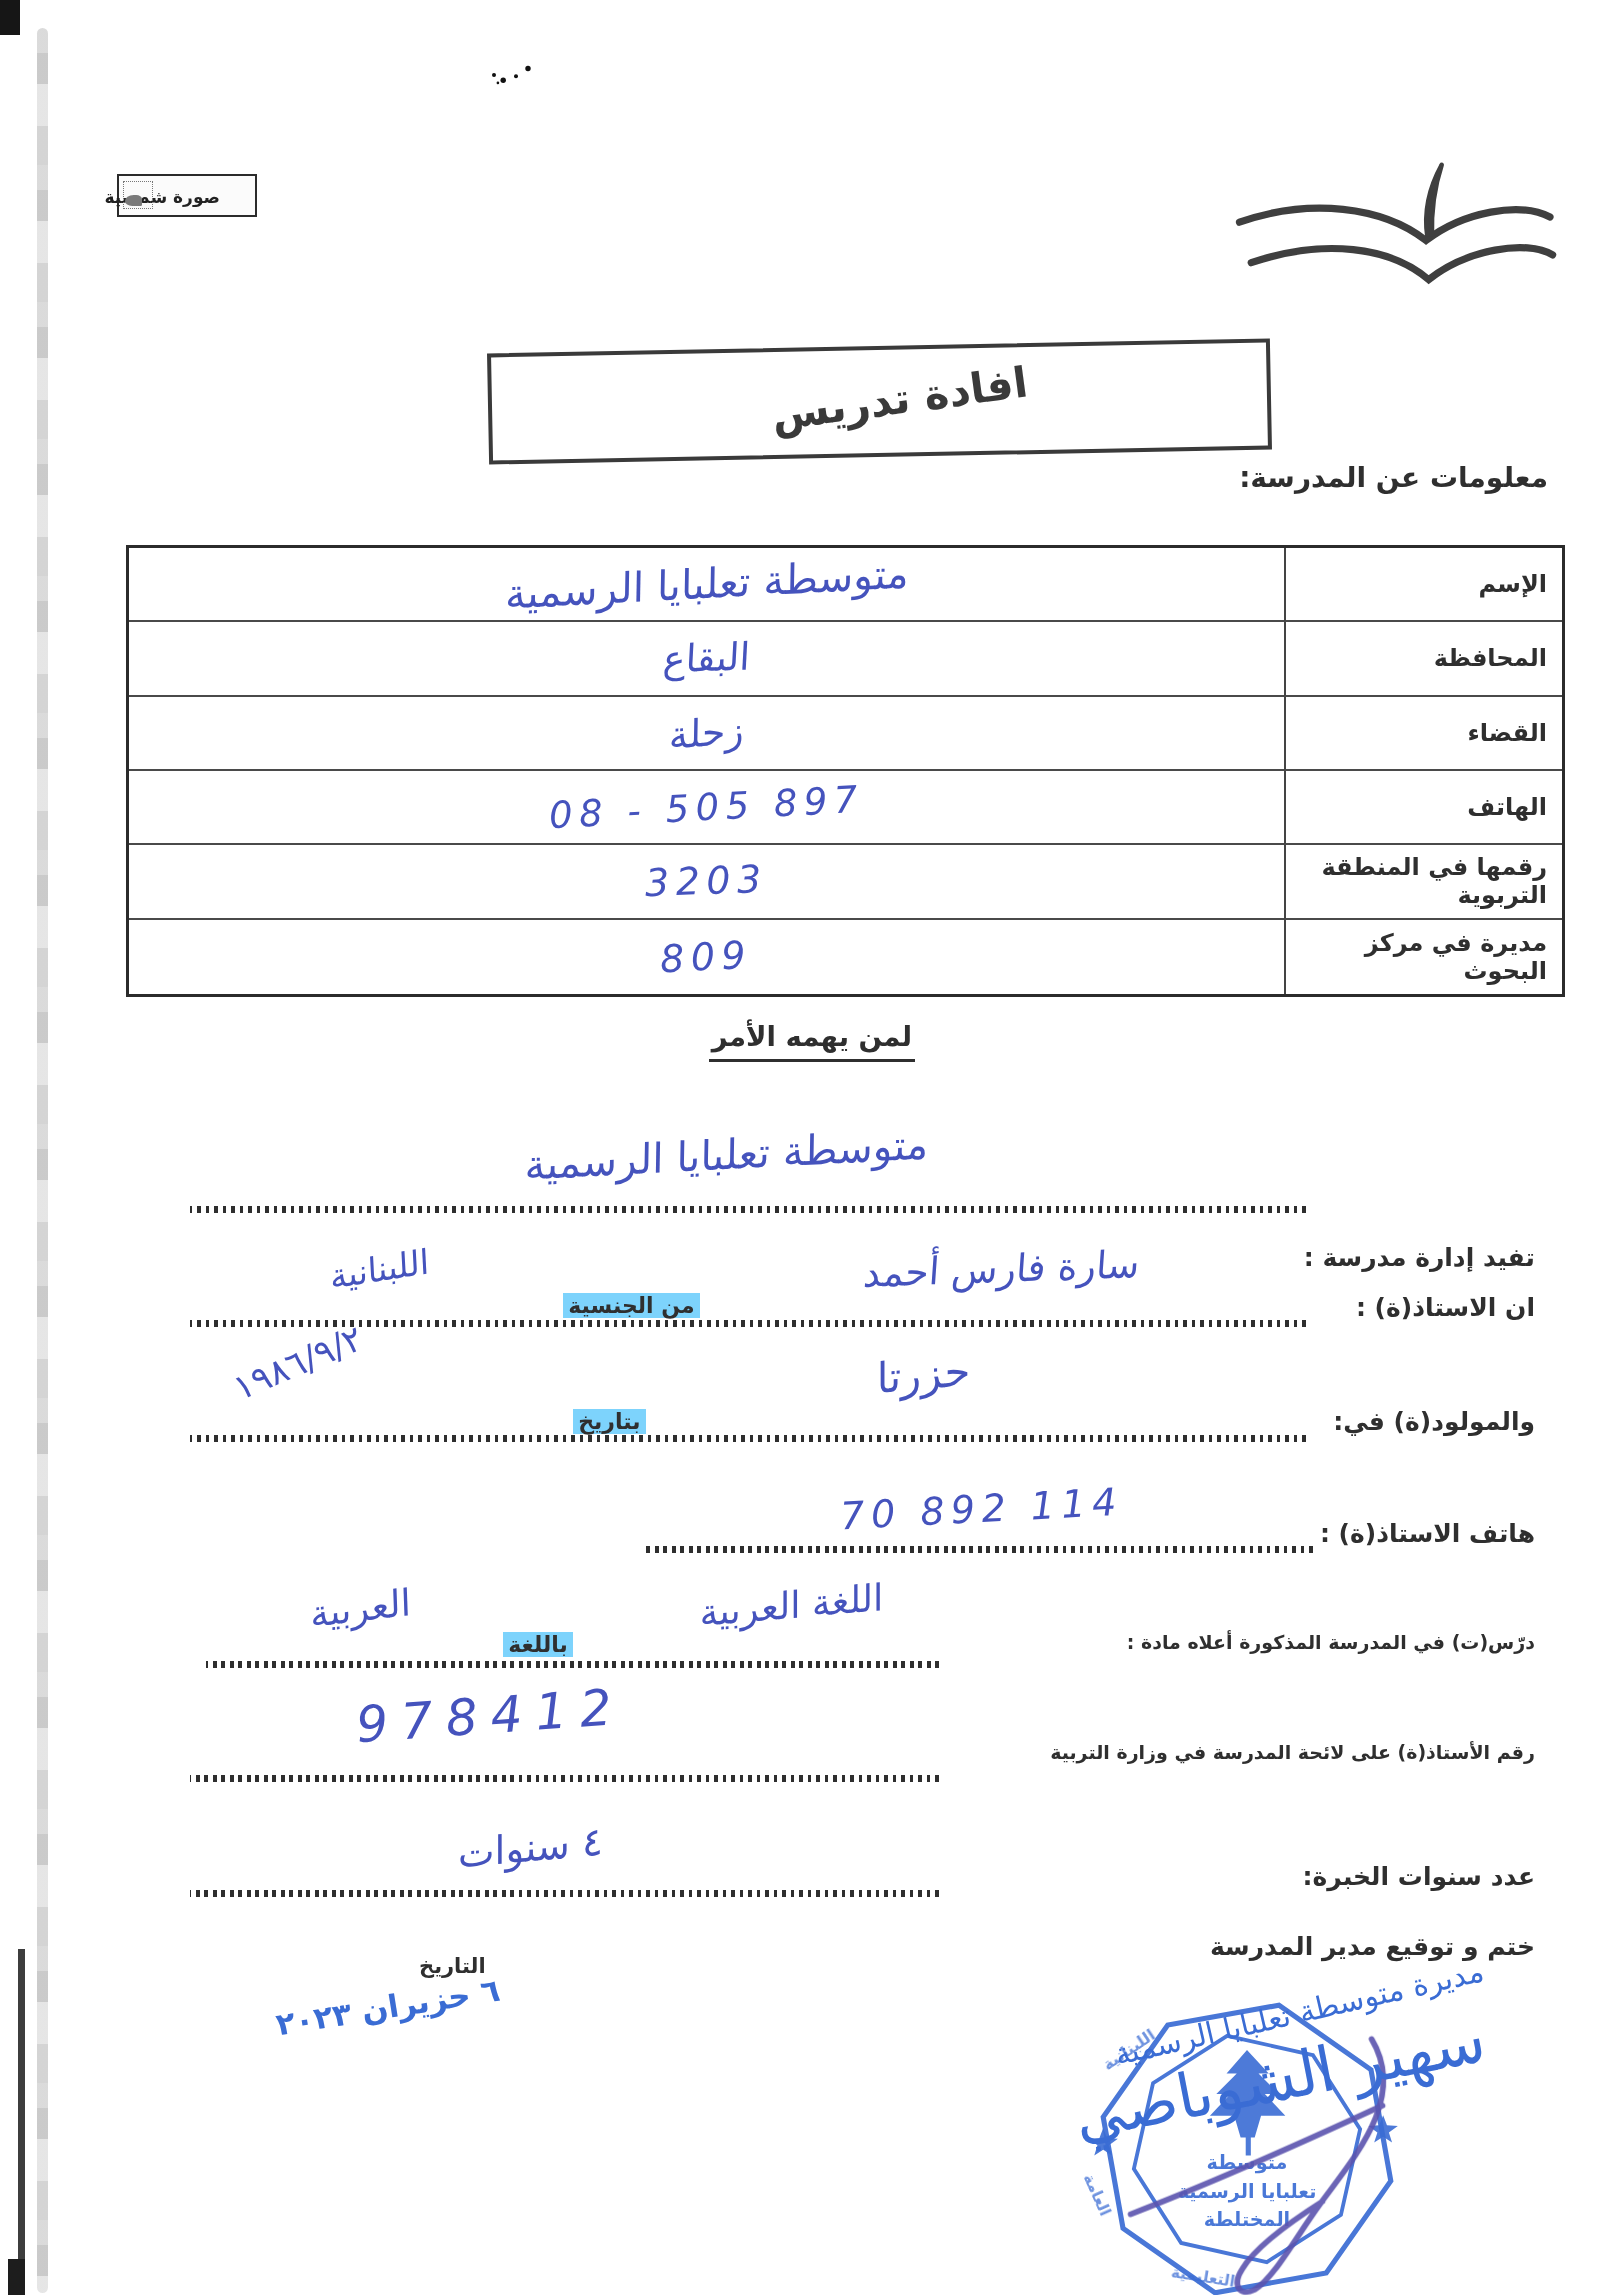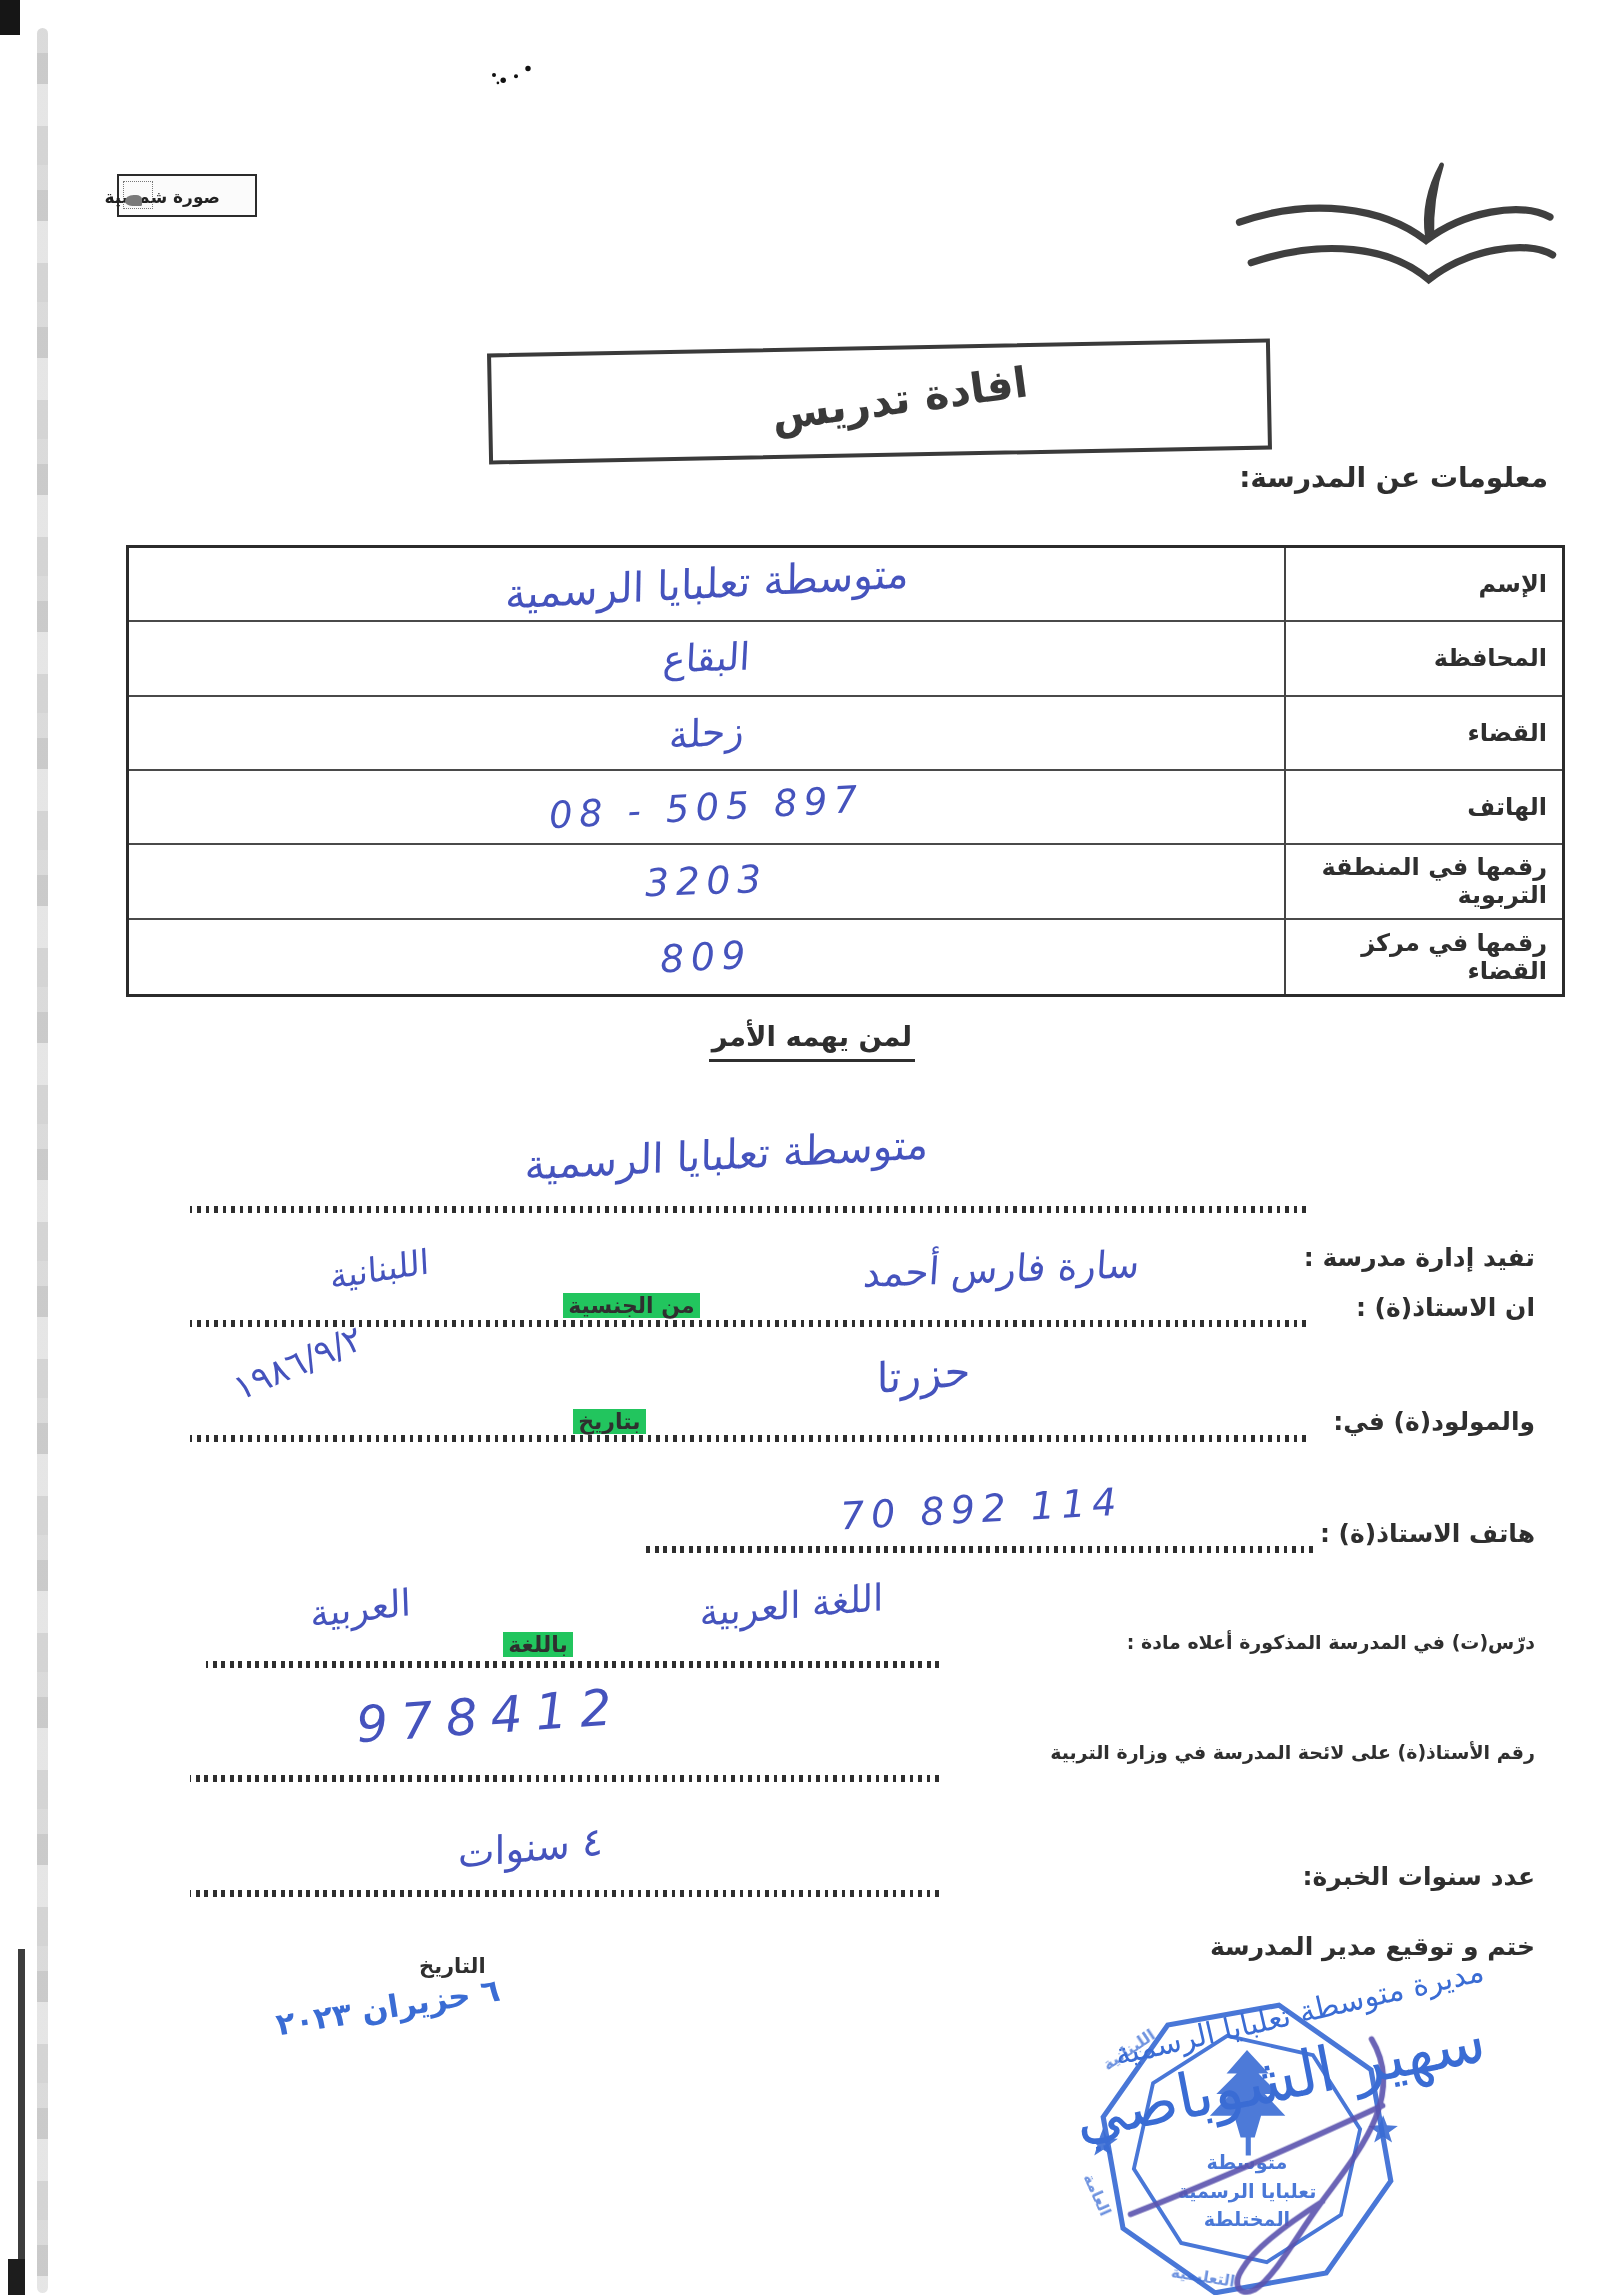--- a/index.html
+++ b/index.html
@@ -57,21 +57,21 @@
   .t-name{font-size:41px;}
   .t-gov{font-size:38px;transform:rotate(-2deg) skewX(-5deg);}
   .t-dist{font-size:38px;transform:rotate(-4deg) skewX(-5deg);}
   .t-phone{font-size:37px;transform:rotate(-3deg);}
   .t-zone{font-size:38px;transform:rotate(-2deg);}
   .t-center{font-size:38px;transform:rotate(-3deg);}
   
   .f-label{right:88px;font-size:25px;font-weight:bold;white-space:nowrap;}
   .f-label-sm{right:88px;font-size:19px;font-weight:bold;white-space:nowrap;}
   .dots{height:6.5px;background:repeating-linear-gradient(to left,#2e2e2e 0 3.9px,transparent 3.9px 8.5px);}
-  .chip{font-size:22px;font-weight:bold;background:#22c55e;padding:0 5.2px;white-space:nowrap;}
+  .chip{font-size:22px;font-weight:bold;background:#7dd3fc;padding:0 5.2px;white-space:nowrap;}
   .hw-line{font-size:38px;}
   
   .stamp-label{right:88px;top:1932px;font-size:25px;font-weight:bold;}
   .date-label{left:419px;top:1954px;font-size:21px;font-weight:bold;}
   .date-stamp{left:275px;top:1989px;font-size:31px;font-weight:bold;color:#3a6cd4;transform:rotate(-9deg);white-space:nowrap;}
   .stamp-svg{left:1018px;top:2002px;width:458px;height:294px;}
   .stamp-overlay-1{left:1037px;top:1995px;width:524px;text-align:center;font-size:30px;color:#3a6cd4;
     transform:rotate(-13deg);white-space:nowrap;}
   .stamp-overlay-2{left:1011px;top:2042px;width:537px;text-align:center;font-size:62px;color:#3a6cd4;
     transform:rotate(-11deg);white-space:nowrap;}
@@ -123,21 +123,21 @@
     <div class="cell lbl row-border">الهاتف</div>
     <div class="cell val row-border">
         <span class="hw hw-num t-phone">08 - 505 897</span>
       </div>
 
     <div class="cell lbl row-border">رقمها في المنطقة التربوية</div>
     <div class="cell val row-border">
         <span class="hw hw-num t-zone">3203</span>
       </div>
 
-    <div class="cell lbl">رقمها في مركز القضاء</div>
+    <div class="cell lbl">مديرة في مركز البحوث</div>
     <div class="cell val">
         <span class="hw hw-num t-center">809</span>
       </div>
   </div>
 
   <div class="abs concern">
     <span>لمن يهمه الأمر</span>
   </div>
 
   <div class="abs f-label" style="top:1243px;">تفيد إدارة مدرسة :</div>

